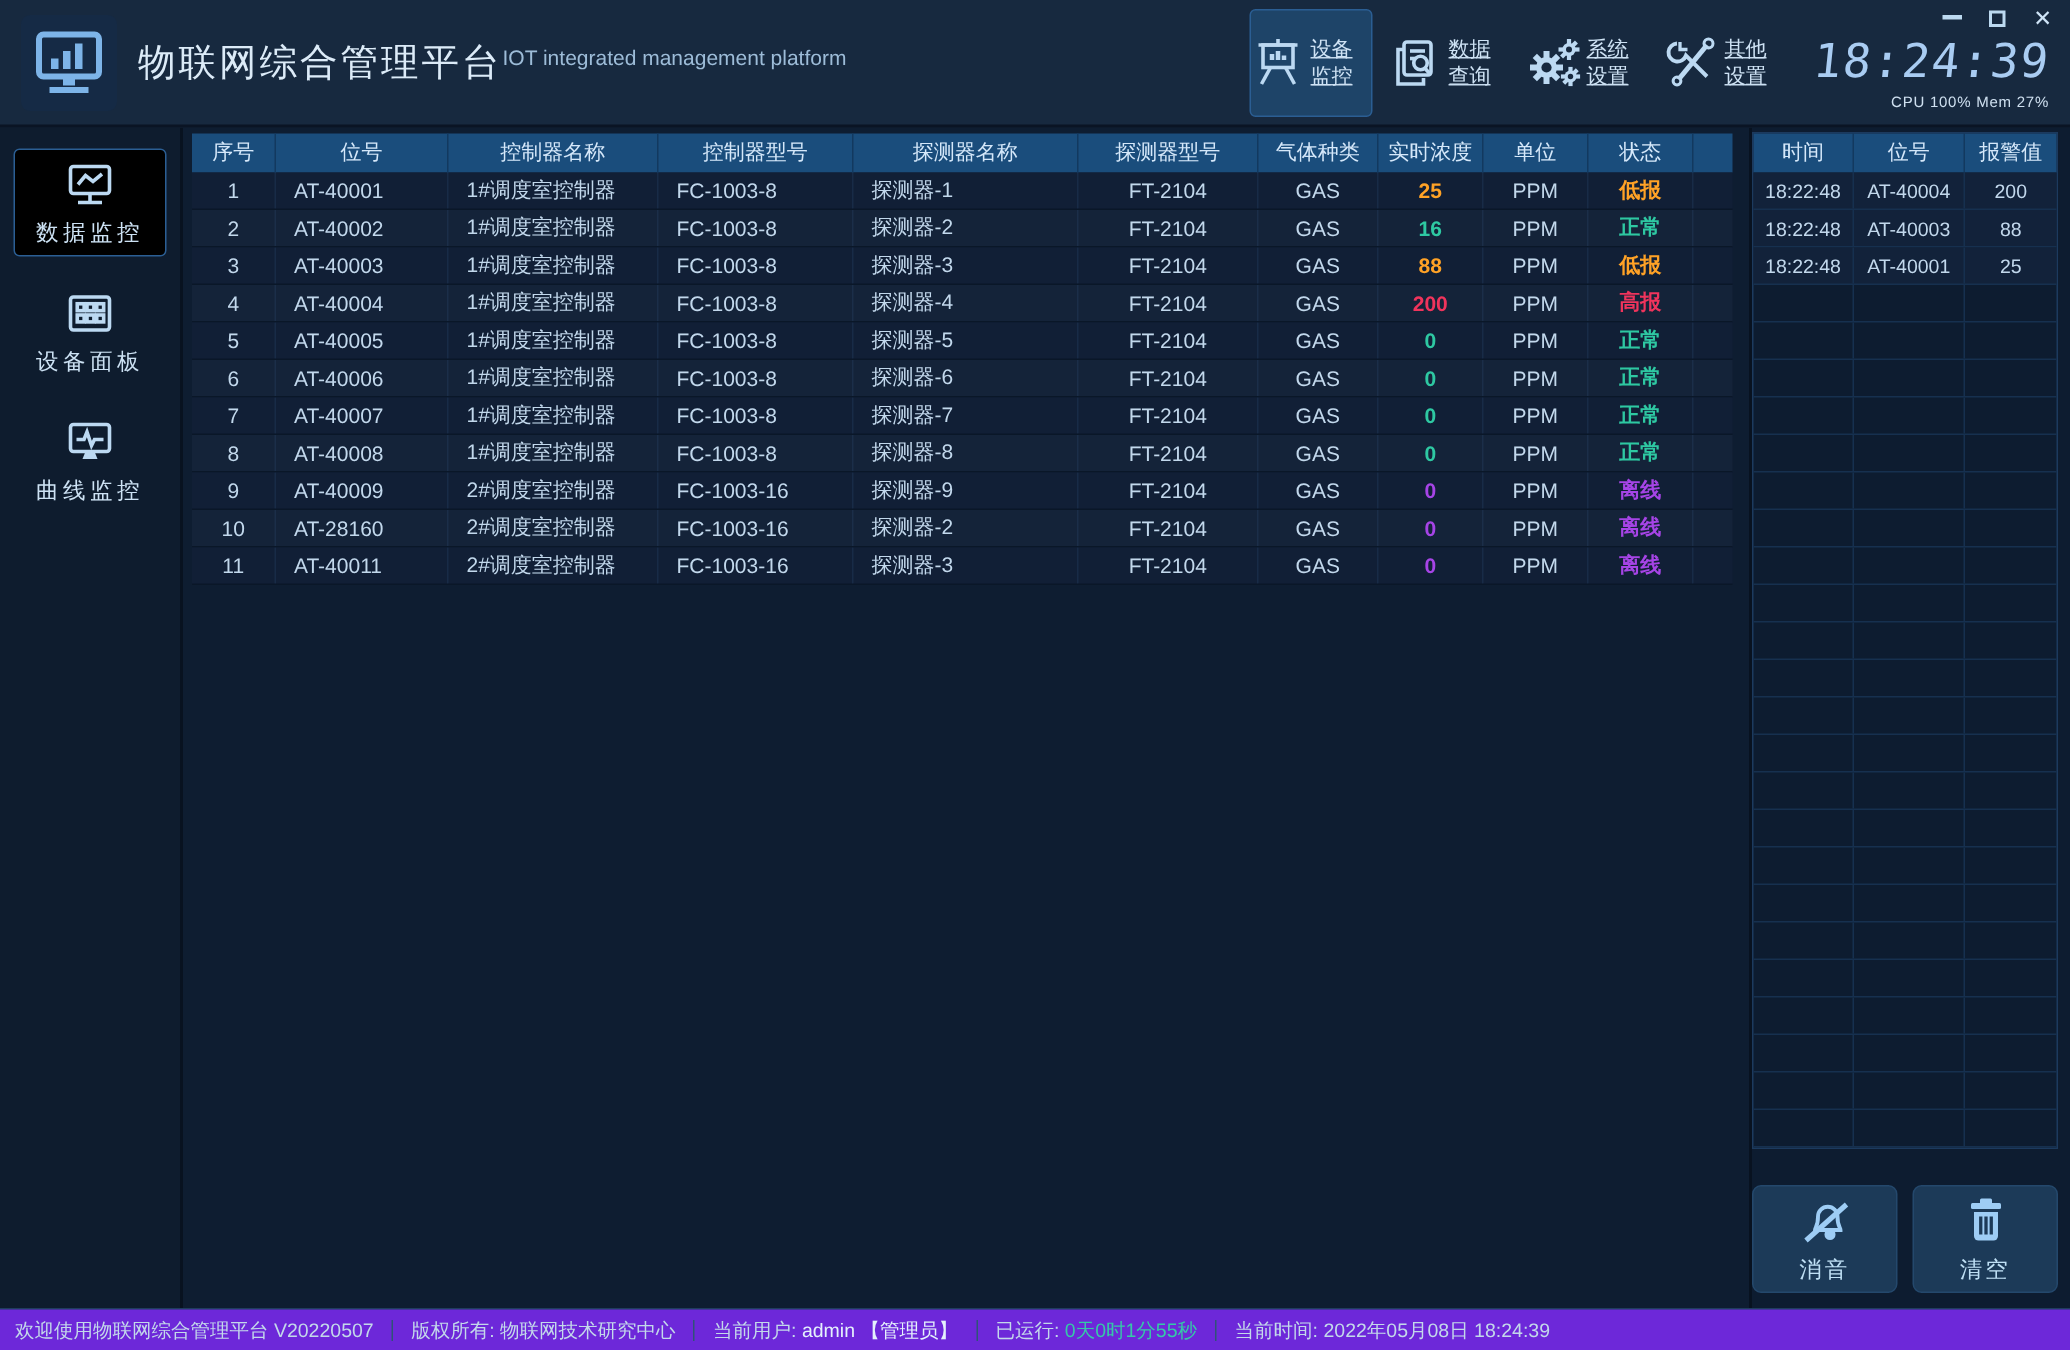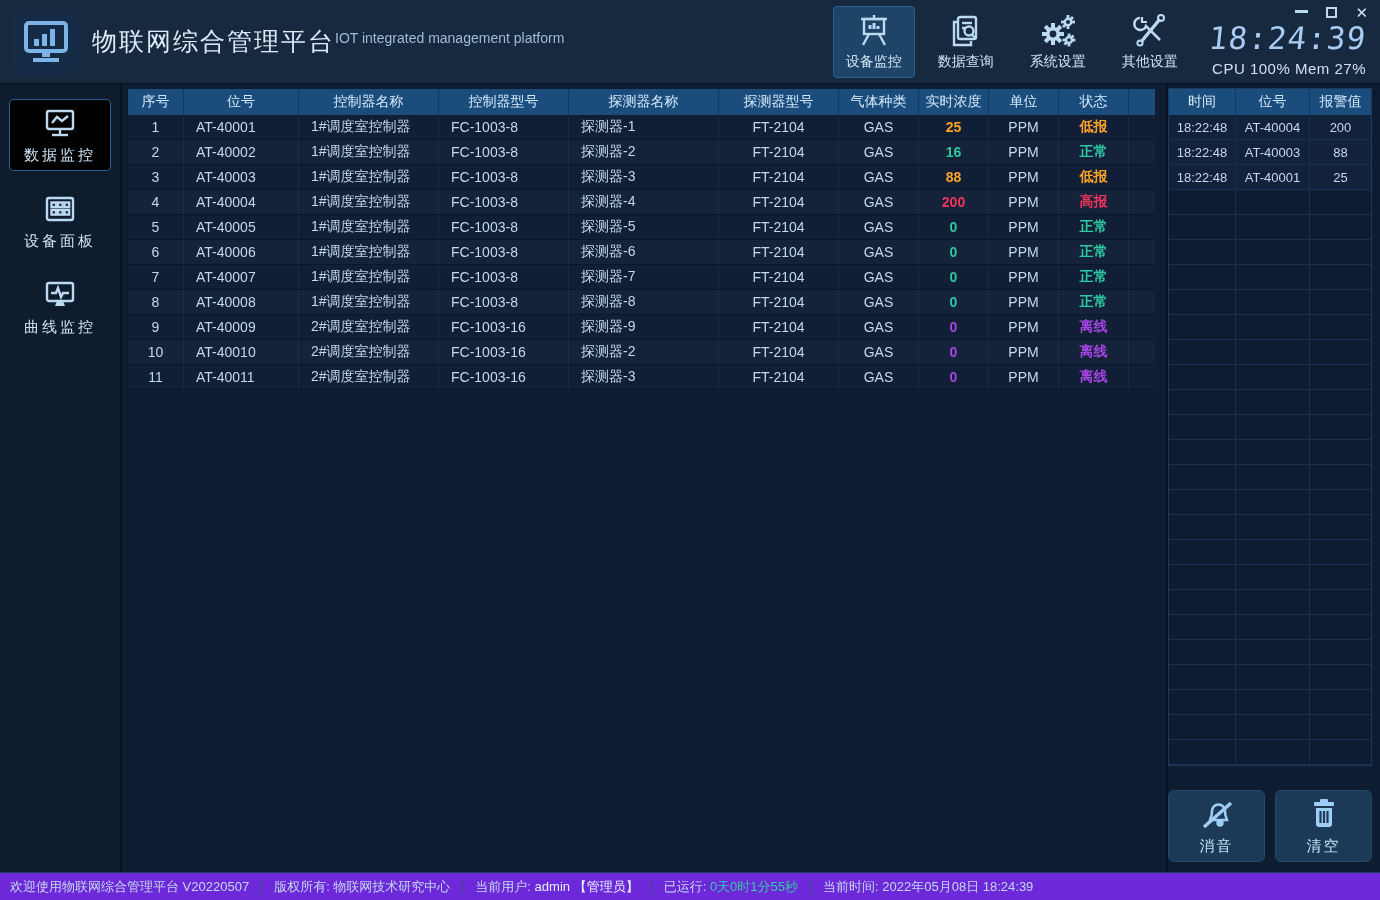--- a/index.html
+++ b/index.html
@@ -9,28 +9,28 @@
 
   
   .titlebar { height:85px; background:#17293f; display:flex; align-items:center;
     border-bottom:2px solid #0a1424; position:relative; flex:0 0 85px; }
   .logo { width:64px; height:64px; margin:0 14px 0 14px; display:flex; align-items:center; justify-content:center;
     background:#152a45; border-radius:6px; }
   .titleblock { display:flex; flex-direction:row; justify-content:center; }
   .title { font-size:25px; color:#dcebf8; letter-spacing:2px; }
   .subtitle { font-size:14px; color:#9dbcd8; margin-top:5px; }
   .topnav { display:flex; gap:10px; margin-left:auto; align-items:center; }
-  .navbtn { width:82px; height:72px; display:flex; flex-direction:column; align-items:center;
-    justify-content:center; gap:4px; cursor:pointer; border:1px solid transparent; border-radius:4px; }
+  .navbtn { width:82px; height:72px; display:flex; flex-direction:row; align-items:center;
+    justify-content:center; gap:4px; cursor:pointer; border:1px solid transparent; border-radius:4px;text-decoration:underline; }
   .navbtn .nlabel { font-size:14px; color:#cfe3f5; }
   .navbtn.active { background:#1e4468; border-color:#2b5e93; }
   .clockblock { margin:0 14px 0 18px; text-align:right; padding-top:14px; }
   .clock { font-family:"DejaVu Sans Mono","Liberation Mono",monospace; font-size:31px; color:#a9ccf2;
     letter-spacing:1px; transform:skewX(-6deg); }
-  .sysload { font-size:15px; color:#cfe0f0; margin-top:4px; letter-spacing:.5px; }
+  .sysload { font-size:10px; color:#cfe0f0; margin-top:4px; letter-spacing:.5px; }
   .winctrl { position:absolute; top:6px; right:12px; display:flex; gap:18px; align-items:center; }
   .winctrl span { cursor:pointer; display:inline-block; }
   .wc-min { width:13px; height:3px; background:#bcd9f0; margin-bottom:2px; }
   .wc-max { width:11px; height:11px; border:2px solid #bcd9f0; }
   .wc-close { color:#cfe4f7; font-size:15px; font-weight:bold; line-height:13px; }
 
   
   .content { flex:1; display:flex; min-height:0; }
   .sidebar { flex:0 0 122px; background:#0e1c2e; border-right:2px solid #081220; }
   .s-item { width:102px; margin:14px auto 12px; height:72px; display:flex; flex-direction:column;
@@ -367,21 +367,21 @@
               <div class="td al">探测器-9</div>
               <div class="td">FT-2104</div>
               <div class="td">GAS</div>
               <div class="td lv-offline">0</div>
               <div class="td">PPM</div>
               <div class="td lv-offline">离线</div>
               <div class="td"></div>
             </div>
             <div class="drow">
               <div class="td">10</div>
-              <div class="td al">AT-40010</div>
+              <div class="td al">AT-28160</div>
               <div class="td al">2#调度室控制器</div>
               <div class="td al">FC-1003-16</div>
               <div class="td al">探测器-2</div>
               <div class="td">FT-2104</div>
               <div class="td">GAS</div>
               <div class="td lv-offline">0</div>
               <div class="td">PPM</div>
               <div class="td lv-offline">离线</div>
               <div class="td"></div>
             </div>

